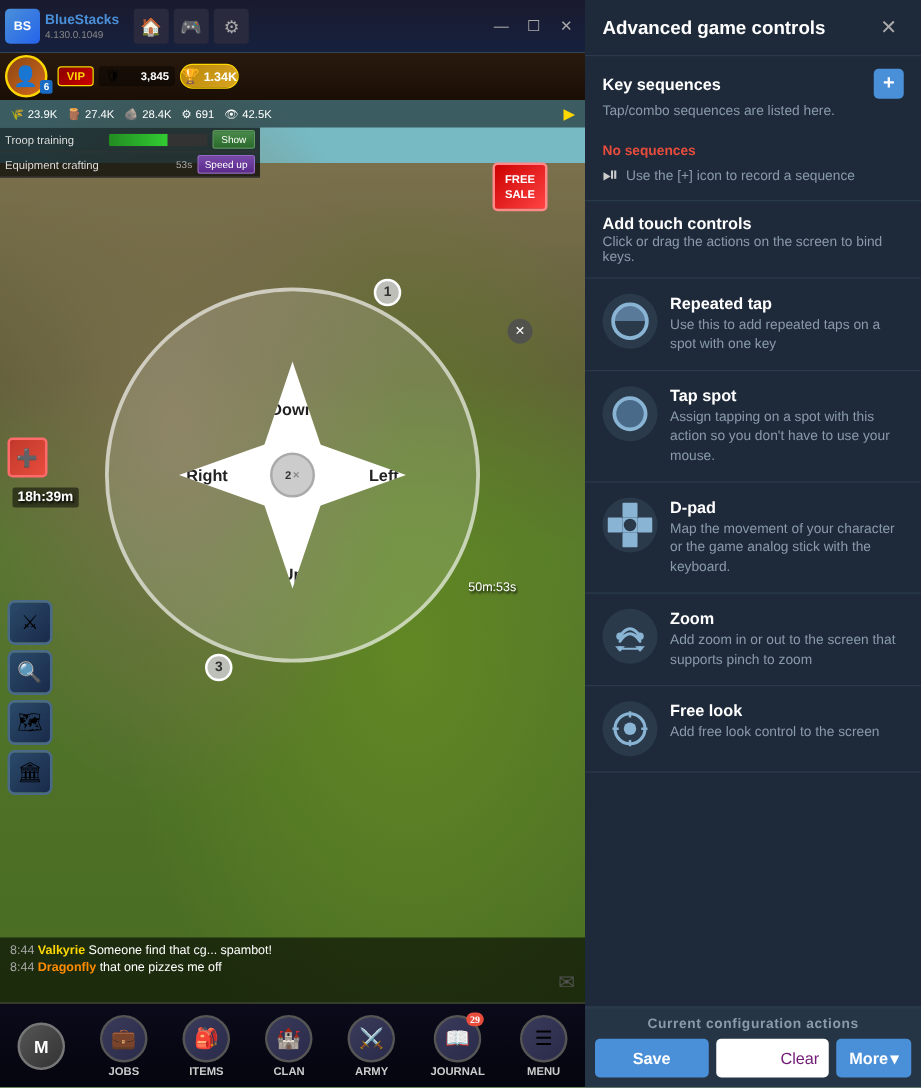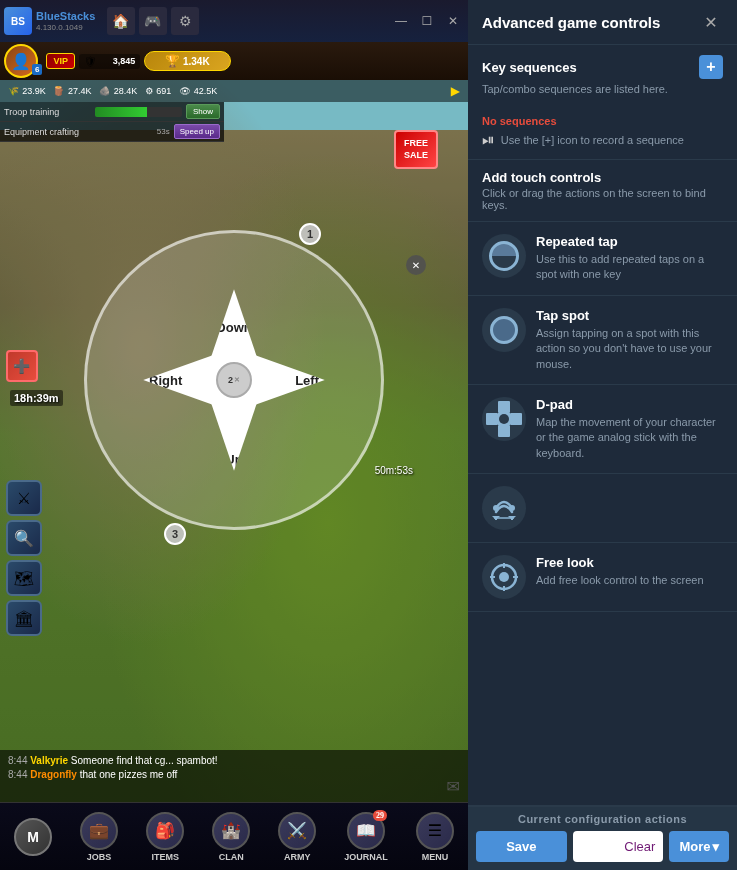--- a/index.html
+++ b/index.html
@@ -183,21 +183,21 @@
     .res-val {
       color: white;
       font-size: 9px;
       font-weight: bold;
     }
 
     .gold-group {
       background: linear-gradient(135deg, #b8860b, #daa520);
       border: 1px solid #ffd700;
       border-radius: 12px;
-      padding: 2px 20px;
+      padding: 2px 0;
       color: white;
       font-size: 10px;
       font-weight: bold;
       text-align: right;
     }
 
     .castle-icon {
       font-size: 12px;
     }
 
@@ -228,21 +228,21 @@
       color: #ffd700;
       font-size: 12px;
       margin-left: auto;
     }
 
     
     .task-bars {
       position: absolute;
       top: 102px;
       left: 0;
-      width: 224px;
+      width: 208px;
       z-index: 9;
     }
 
     .task-bar {
       display: flex;
       align-items: center;
       padding: 2px 4px;
       gap: 4px;
       background: rgba(0,0,0,0.7);
       border-bottom: 1px solid #333;
@@ -1077,20 +1077,24 @@
           <path d="M10 22 Q18 10 26 22" stroke="#8ab4d4" stroke-width="2.5" fill="none" stroke-linecap="round"></path>
           <circle cx="10" cy="18" r="3" fill="#8ab4d4"></circle>
           <circle cx="26" cy="18" r="3" fill="#8ab4d4"></circle>
           <line x1="10" y1="26" x2="10" y2="30" stroke="#8ab4d4" stroke-width="2"></line>
           <line x1="26" y1="26" x2="26" y2="30" stroke="#8ab4d4" stroke-width="2"></line>
           <line x1="8" y1="28" x2="28" y2="28" stroke="#8ab4d4" stroke-width="1.5"></line>
           <polygon points="6,26 10,30 14,26" fill="#8ab4d4"></polygon>
           <polygon points="22,26 26,30 30,26" fill="#8ab4d4"></polygon>
         </svg>
       </div>
+      <div class="control-info">
+        <div class="control-name">Zoom</div>
+        <div class="control-desc">Add zoom in or out to the screen that supports pinch to zoom</div>
+      </div>
     </div>
 
     <div class="control-item">
       <div class="control-icon-area">
         <svg width="36" height="36" viewBox="0 0 36 36">
           <circle cx="18" cy="18" r="12" stroke="#8ab4d4" stroke-width="2.5" fill="none"></circle>
           <circle cx="18" cy="18" r="5" fill="#8ab4d4"></circle>
           <line x1="18" y1="4" x2="18" y2="9" stroke="#8ab4d4" stroke-width="2"></line>
           <line x1="18" y1="27" x2="18" y2="32" stroke="#8ab4d4" stroke-width="2"></line>
           <line x1="4" y1="18" x2="9" y2="18" stroke="#8ab4d4" stroke-width="2"></line>

